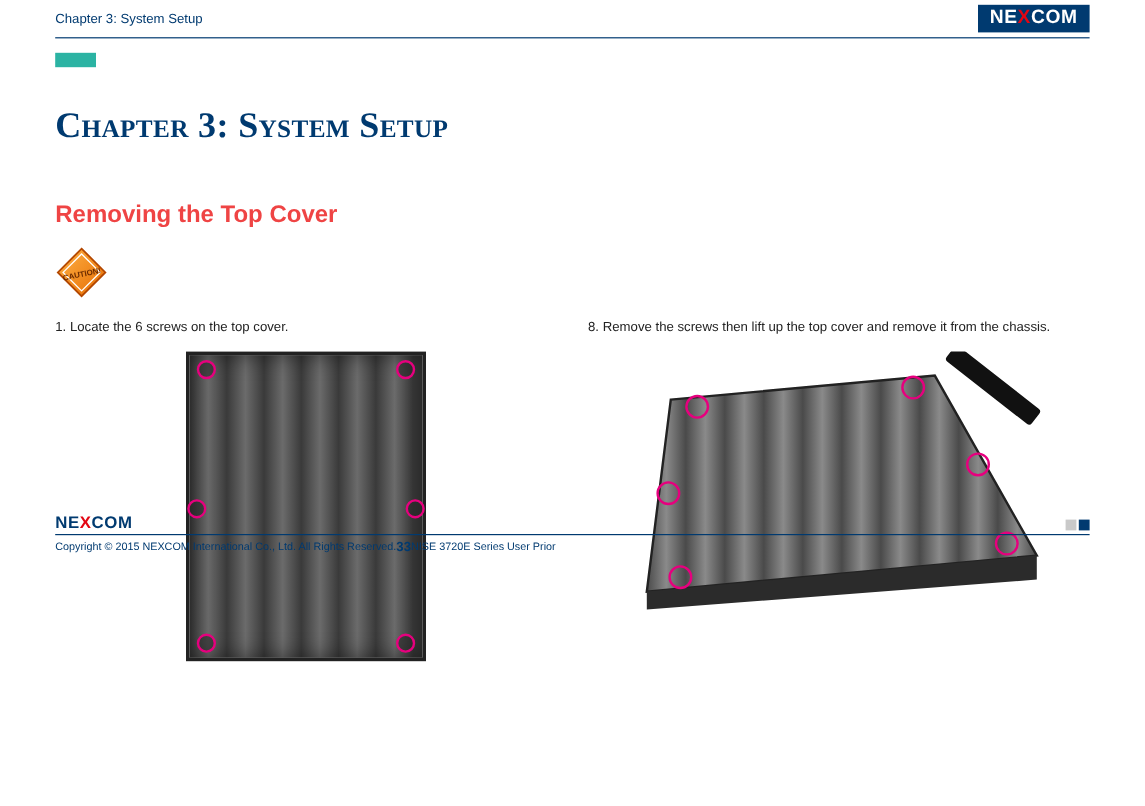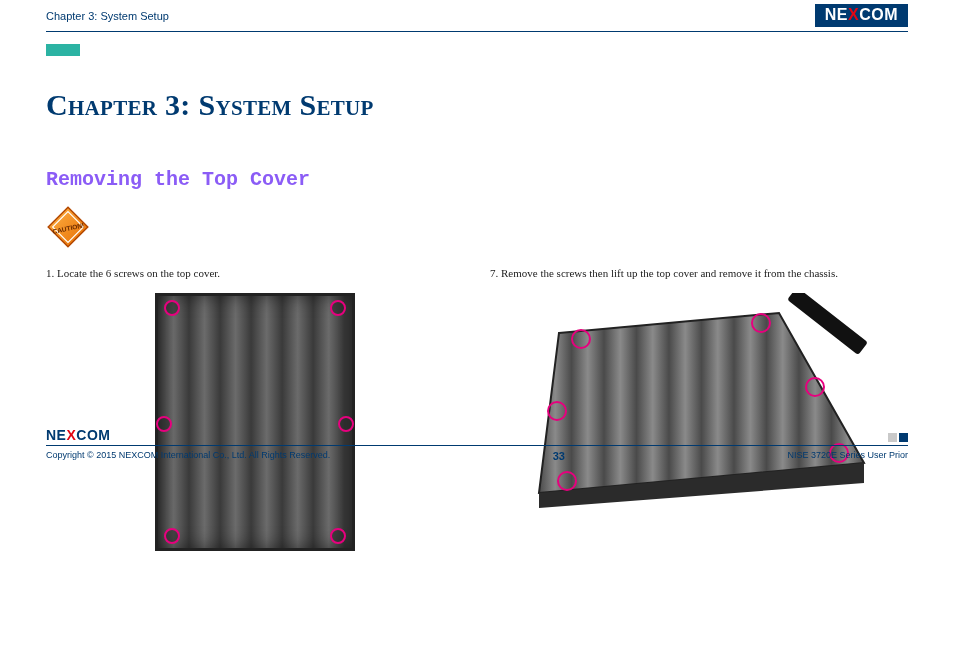--- a/index.html
+++ b/index.html
@@ -5,33 +5,33 @@
   * { margin: 0; padding: 0; box-sizing: border-box; }
   html, body { width: 954px; height: 672px; background: #fff; font-family: "Segoe UI", Arial, sans-serif; color: #222; }
   .page { position: relative; width: 954px; height: 476px; padding: 4px 46px 0 46px; }
   .hdr { display: flex; justify-content: space-between; align-items: center; border-bottom: 1px solid #003a70; padding-bottom: 4px; }
   .hdr-title { font-size: 11px; color: #003a70; }
   .brand-badge { background: #003a70; color: #fff; font-weight: 700; font-size: 16px; padding: 2px 10px 3px 10px; letter-spacing: 0.5px; }
   .brand-badge .x { color: #e30613; }
   
   .tab2 { position:absolute; top:44px; left:46px; width:34px; height:12px; background:#2bb3a3;}
   .chapter { font-family: Georgia, "Times New Roman", serif; font-variant: small-caps; font-size: 30px; color: #003a70; font-weight: 600; margin-top: 56px; letter-spacing: 0.3px;}
-  .section { font-family: Liberation Mono, monospace; font-size: 20px; font-weight: 700; color: #8b5cf6; margin-top: 46px; }
+  .section { font-family: Liberation Sans, sans-serif; font-size: 20px; font-weight: 700; color: #ef4444; margin-top: 46px; }
   .caution-row { display:flex; align-items:flex-start; gap:12px; margin-top:14px; max-width:430px;}
   .caution-ic { width:44px; height:44px; flex:0 0 44px; }
   .caution-txt { font-size:11px; line-height:1.5; text-align:justify; color:#222;}
-  .cols { display:flex; gap:26px; margin-top:18px;font-family:Liberation Serif, serif;}
+  .cols { display:flex; gap:26px; margin-top:18px;}
   .col { flex:1; }
   .step { font-size:11px; color:#222;}
   .fig { display:flex; justify-content:center; margin-top:14px;}
   .fig1box { width:200px; height:258px; background:linear-gradient(90deg,#3a3a3a 0%, #6b6b6b 8%, #3a3a3a 16%, #6b6b6b 24%, #3a3a3a 32%, #6b6b6b 40%, #3a3a3a 48%, #6b6b6b 56%, #3a3a3a 64%, #6b6b6b 72%, #3a3a3a 80%, #6b6b6b 88%, #3a3a3a 96%); border:3px solid #222; position:relative; box-shadow: inset 0 0 18px rgba(0,0,0,0.5);}
   .scr { position:absolute; width:16px; height:16px; border:2px solid #e6007e; border-radius:50%; background:rgba(40,40,40,0.6);}
   .fig2wrap { width:360px; height:220px; position:relative; }
   .footer { position:absolute; left:46px; right:46px; bottom:14px; }
-  .ft-line { border-top:1px solid #003a70; padding-top:4px; display:flex; justify-content:space-between; font-size:9px; color:#003a70;}
+  .ft-line { border-top:1px solid #003a70; padding-top:4px; display:flex; font-size:9px; color:#003a70;}
   .ft-brand { font-weight:700; font-size:14px; color:#003a70; letter-spacing:0.5px; margin-bottom:2px;}
   .ft-brand .x { color:#e30613;}
   .pgnum { font-size:11px; font-weight:700; color:#003a70;}
   .ft-right-corner { position:absolute; right:0; bottom:20px; display:flex; gap:2px;}
   .sq { width:9px; height:9px; } .sq.b{background:#003a70;} .sq.d{background:#c9c9c9;}
 </style>
 </head>
 <body>
 
 <div class="page">
@@ -70,21 +70,21 @@
           <div class="scr" style="top:4px; left:6px;"></div>
           <div class="scr" style="top:4px; right:6px;"></div>
           <div class="scr" style="top:120px; left:-2px;"></div>
           <div class="scr" style="top:120px; right:-2px;"></div>
           <div class="scr" style="bottom:4px; left:6px;"></div>
           <div class="scr" style="bottom:4px; right:6px;"></div>
         </div>
       </div>
     </div>
     <div class="col">
-      <div class="step">7. Remove the screws then lift up the top cover and remove it from the chassis.</div>
+      <div class="step">8. Remove the screws then lift up the top cover and remove it from the chassis.</div>
       <div class="fig">
         <svg class="fig2wrap" viewBox="0 0 360 220">
           <defs>
             <linearGradient id="fin" x1="0" y1="0" x2="1" y2="0">
               <stop offset="0" stop-color="#4a4a4a"></stop>
                 <stop offset="0.05" stop-color="#8a8a8a"></stop>
                 <stop offset="0.1" stop-color="#4a4a4a"></stop>
                 <stop offset="0.15" stop-color="#8a8a8a"></stop>
                 <stop offset="0.2" stop-color="#4a4a4a"></stop>
                 <stop offset="0.25" stop-color="#8a8a8a"></stop>

